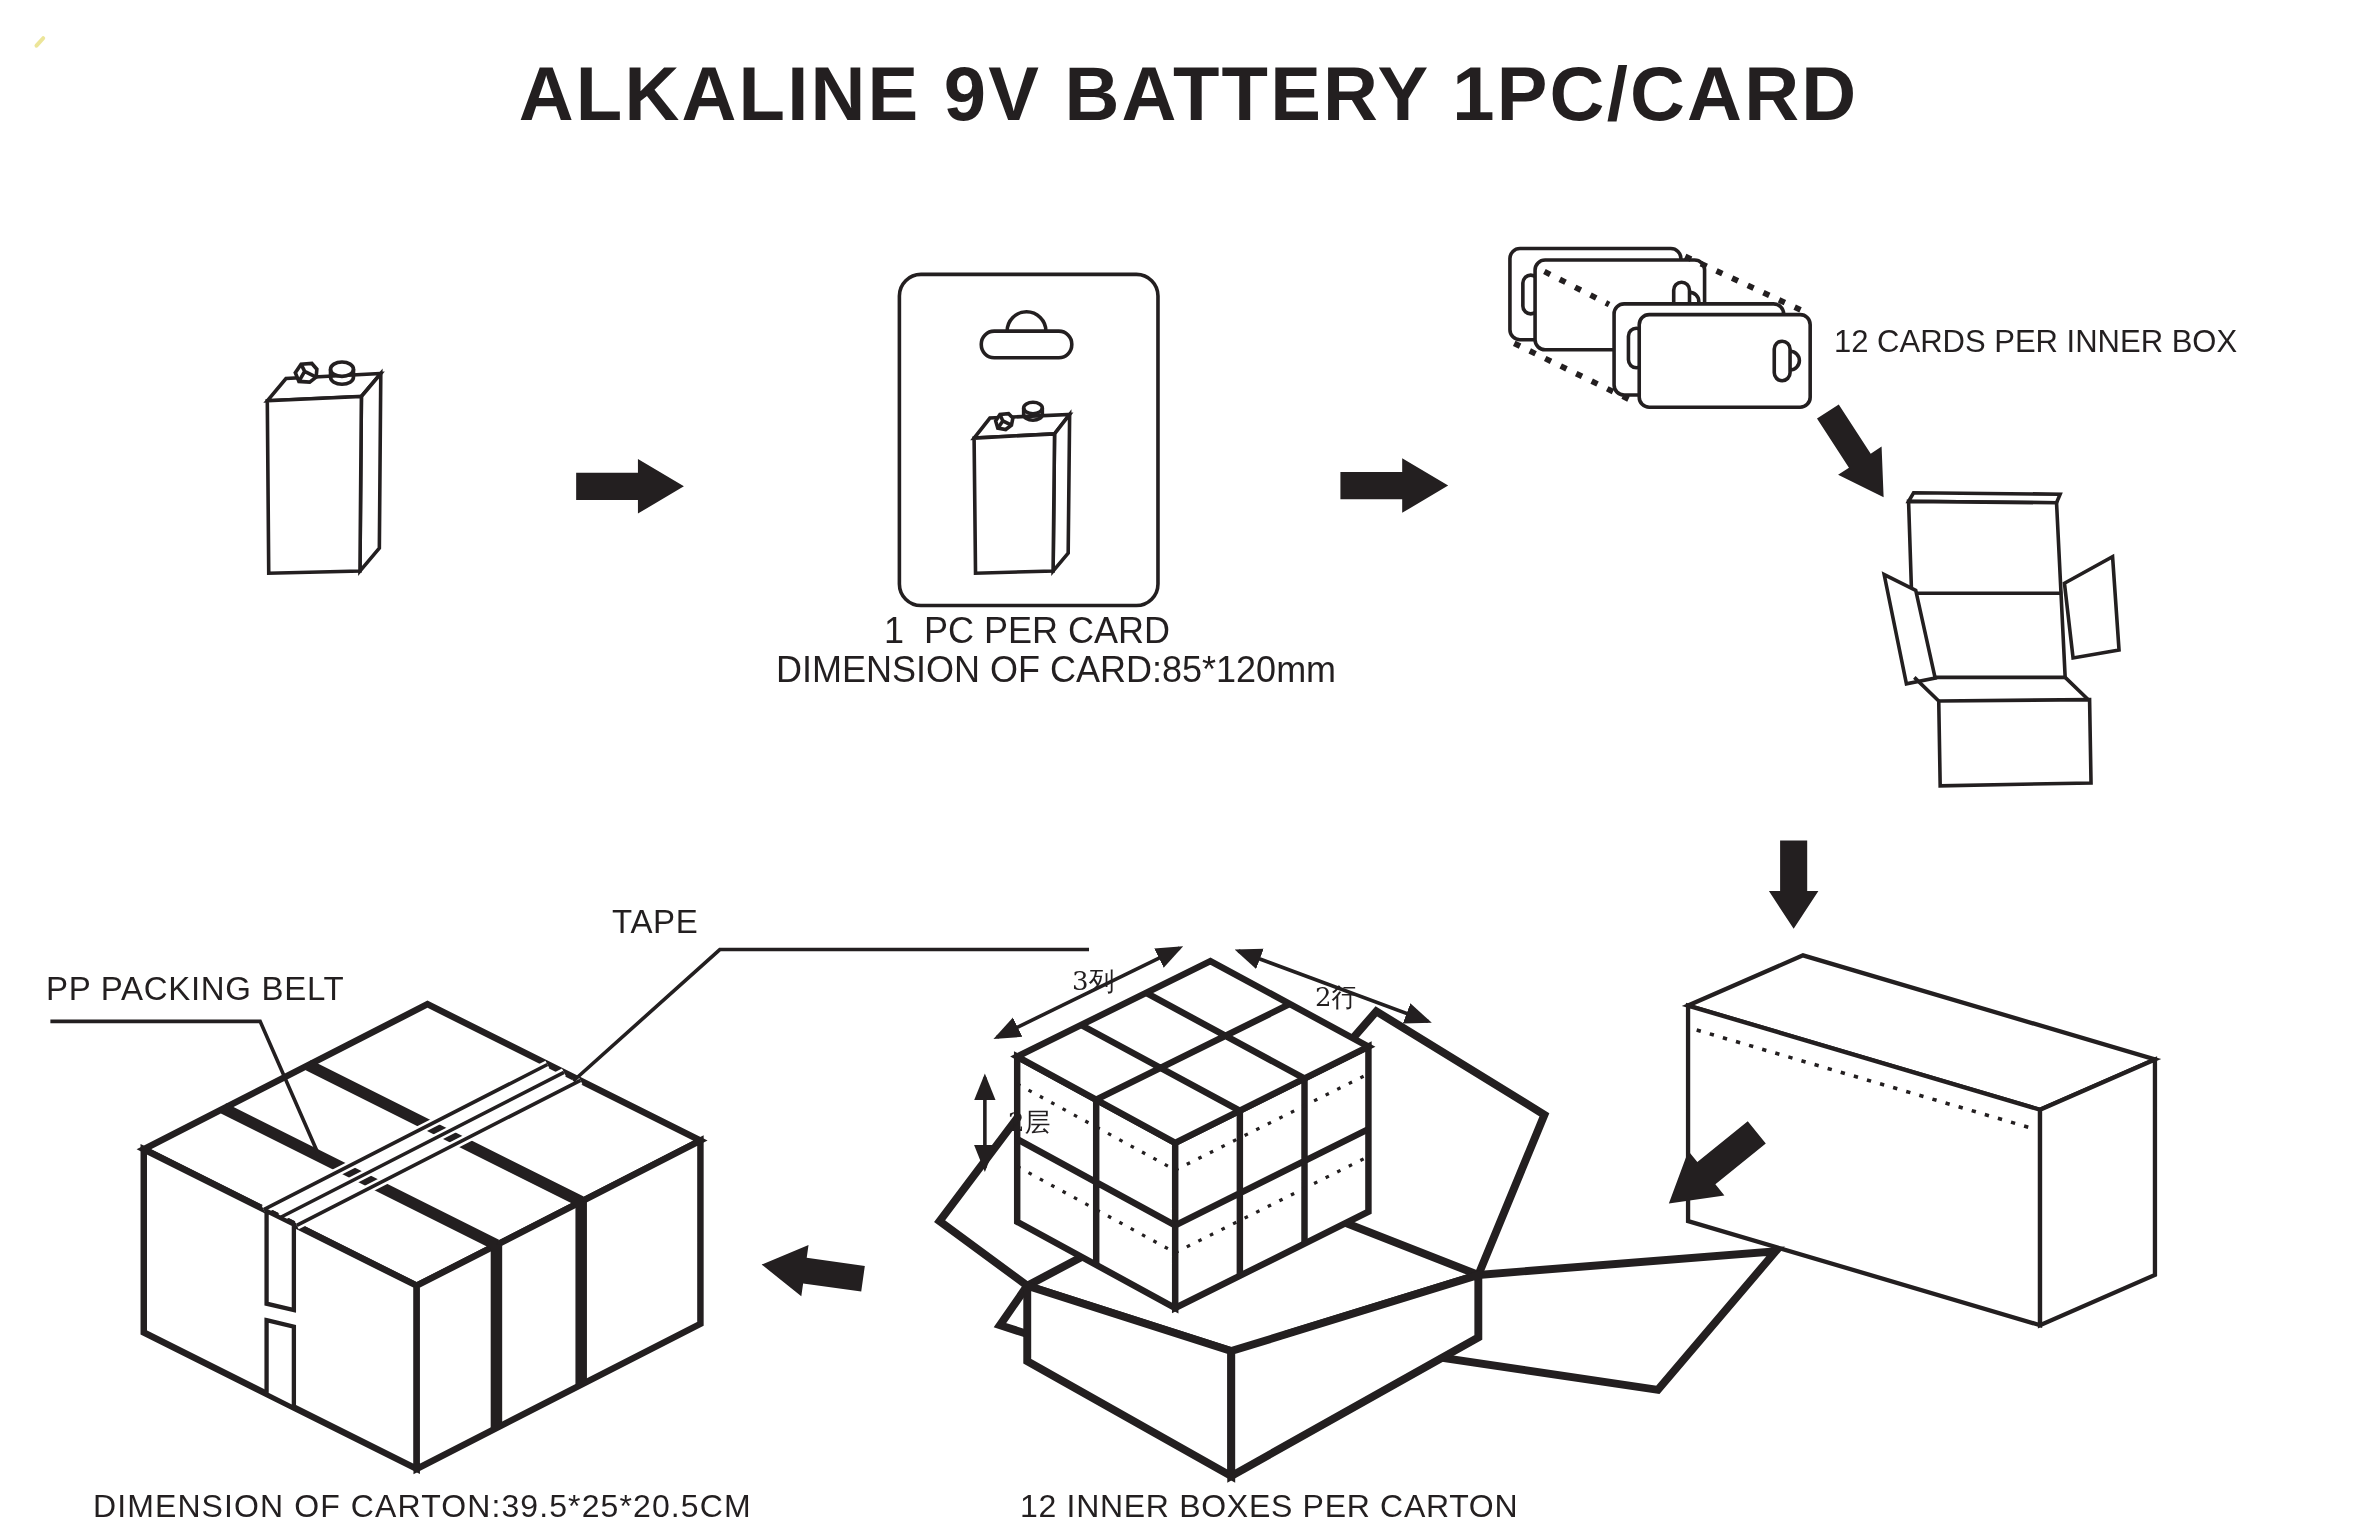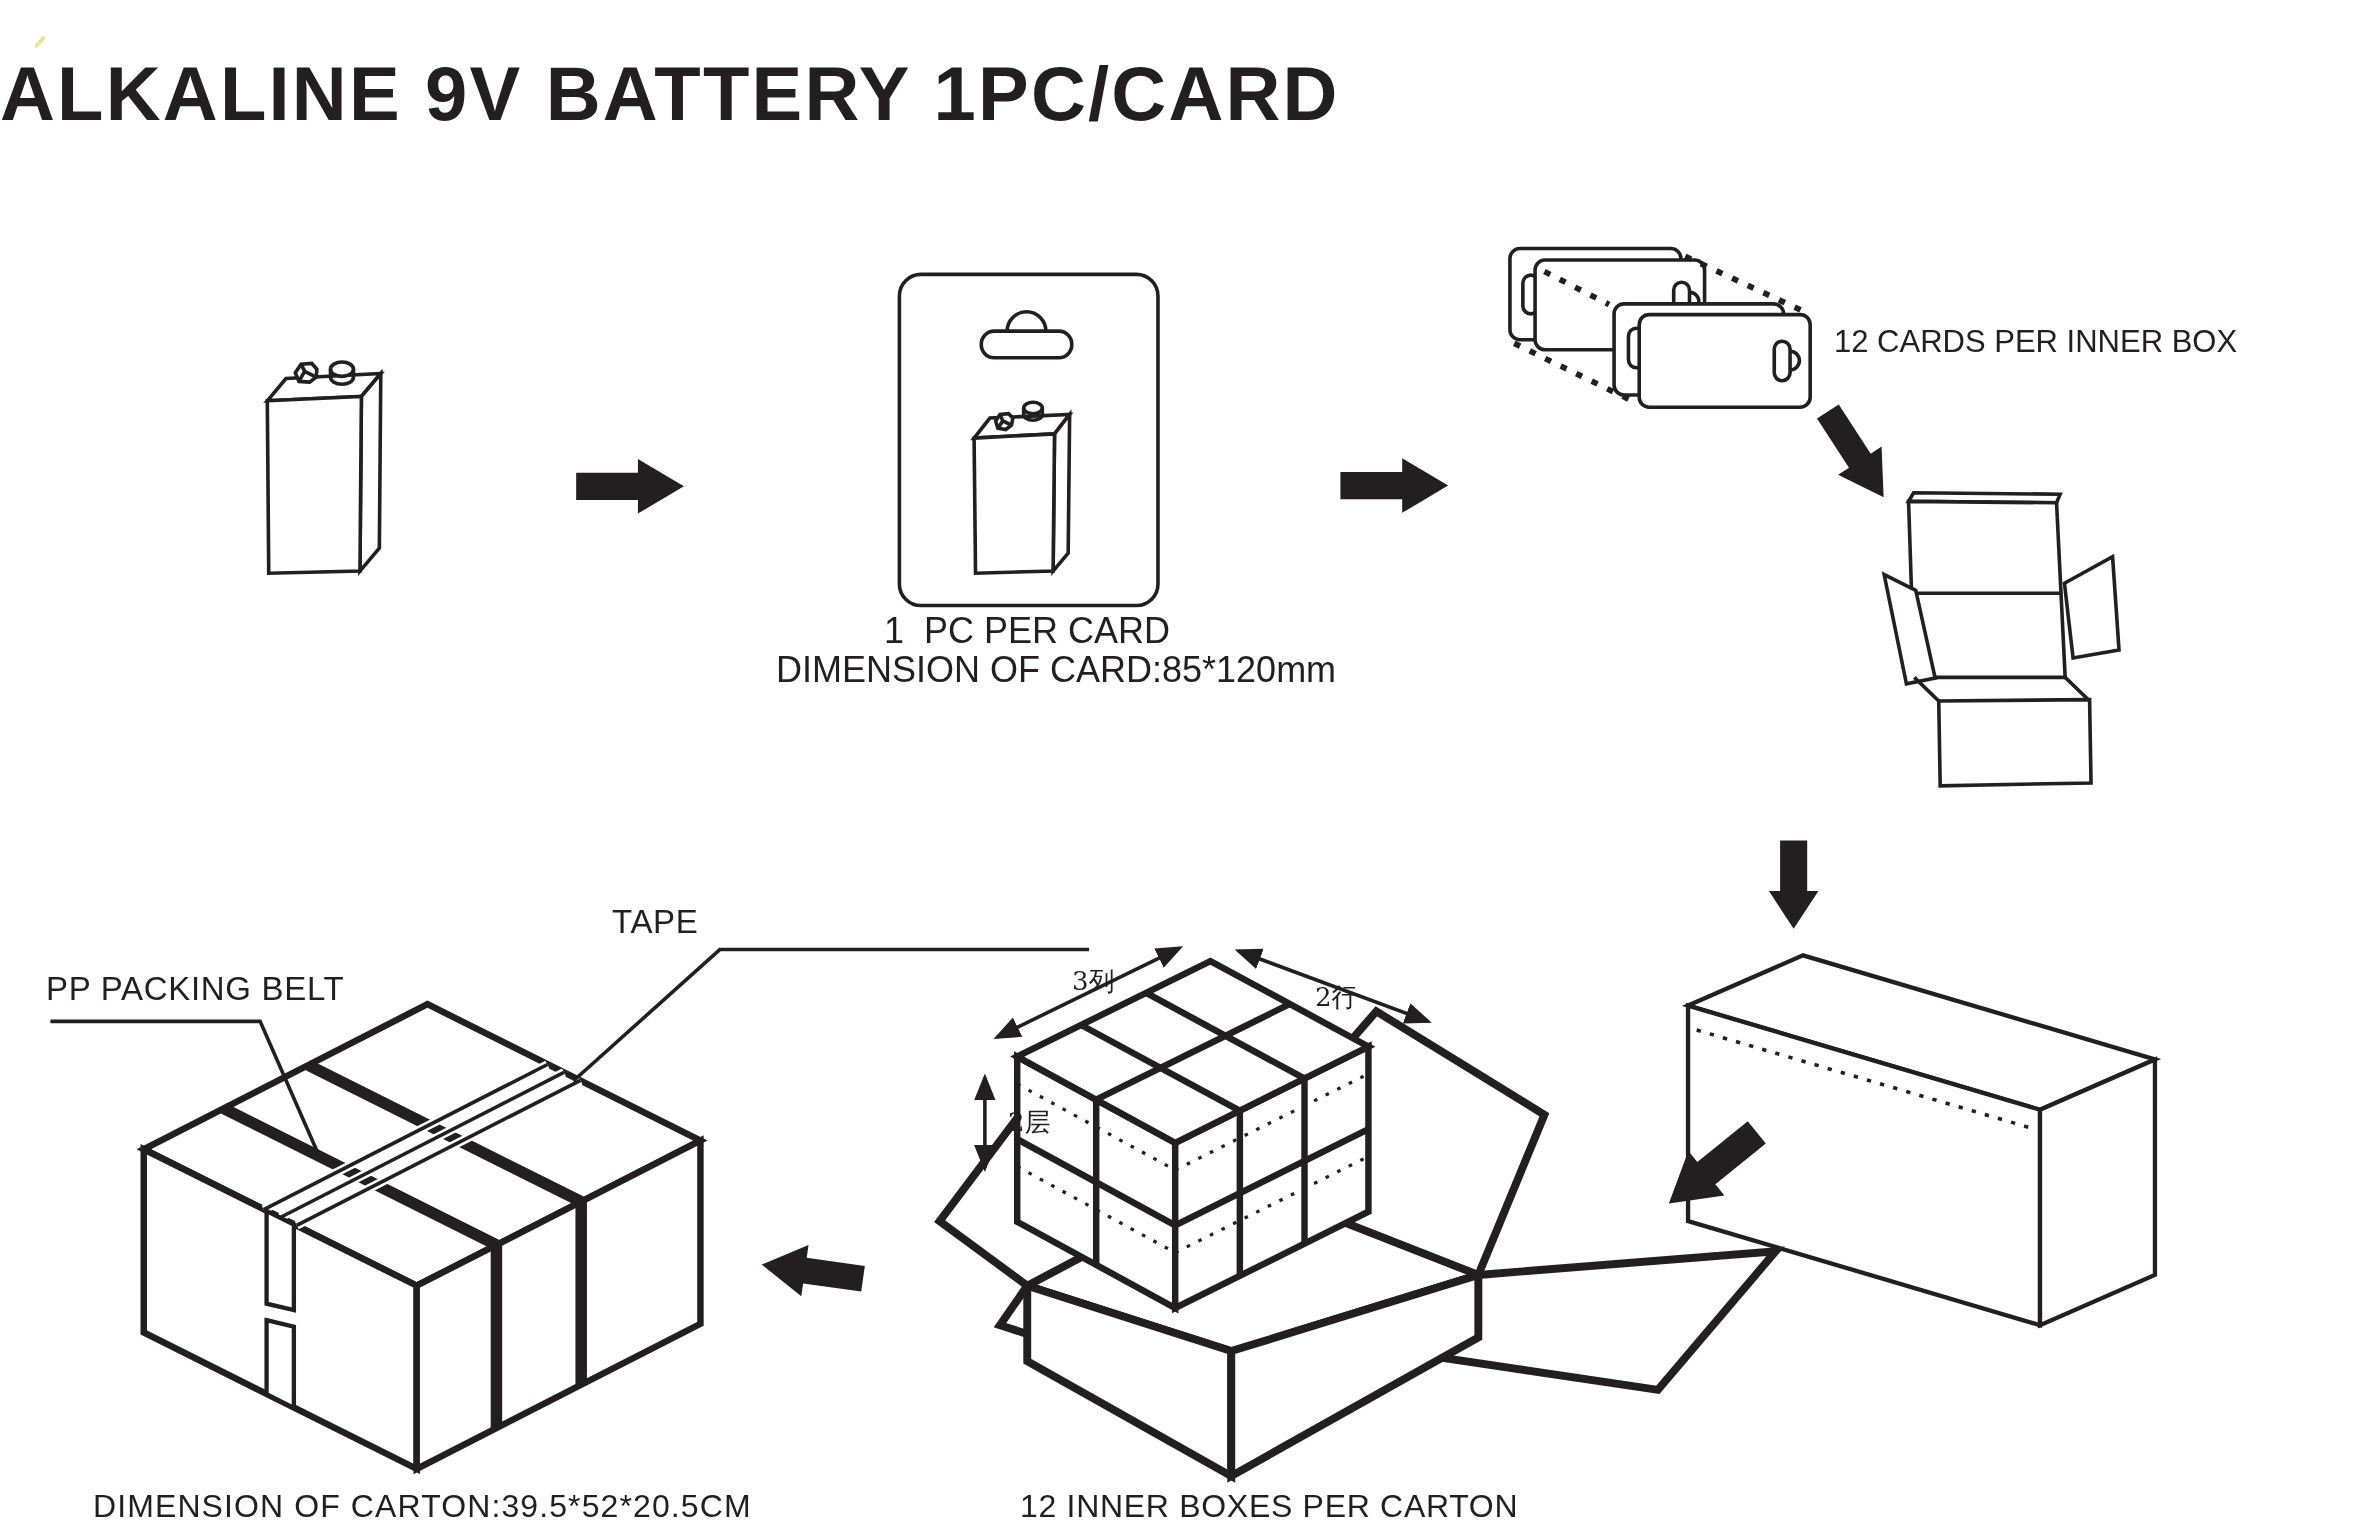--- a/index.html
+++ b/index.html
@@ -7,21 +7,21 @@
     position:relative;
     width:2377px;height:1540px;
     background:#ffffff;
     font-family:"Liberation Sans", sans-serif;
     color:#231f20;
     overflow:hidden;
   }
   .canvas svg{position:absolute;left:0;top:0;}
   .txt{position:absolute;white-space:pre;line-height:1.1;}
   .title{
-    left:0;right:0;top:52px;text-align:left;
+    left:0;right:0;top:52px;text-align:center;
     font-size:76px;font-weight:bold;letter-spacing:2.2px;
   }
   .cap{font-size:36px;}
   .center{text-align:center;}
   .cap44{font-size:32px;letter-spacing:0.7px;}
   .widewords{word-spacing:10.8px;}
   .cjk{font-size:26px;font-family:"DejaVu Serif", serif;}
   .lbl{font-size:33px;letter-spacing:0.7px;}
   .smudge{
     position:absolute;left:33px;top:40px;width:13.7px;height:4.3px;
@@ -200,21 +200,21 @@
   </svg>
 
   <div class="txt title">ALKALINE 9V BATTERY 1PC/CARD</div>
 
   <div class="txt cap center" style="left:833px;top:611px;width:388px;">1  PC PER CARD</div>
   <div class="txt cap center" style="left:776px;top:650px;width:503px;">DIMENSION OF CARD:85*120mm</div>
 
   <div class="txt cap" style="left:1834px;top:325px;font-size:31px;">12 CARDS PER INNER BOX</div>
 
   <div class="txt cap44 center" style="left:1020px;top:1489px;width:481px;">12 INNER BOXES PER CARTON</div>
-  <div class="txt cap44" style="left:93px;top:1489px;letter-spacing:1.1px;">DIMENSION OF CARTON:39.5*52*20.5CM</div>
+  <div class="txt cap44" style="left:93px;top:1489px;letter-spacing:1.1px;">DIMENSION OF CARTON:39.5*25*20.5CM</div>
 
   <div class="txt lbl" style="left:612px;top:904px;">TAPE</div>
   <div class="txt lbl" style="left:46px;top:971px;">PP PACKING BELT</div>
 
   <div class="txt cjk" style="left:1072px;top:967px;">3列</div>
   <div class="txt cjk" style="left:1315px;top:983px;">2行</div>
   <div class="txt cjk" style="left:979px;top:1108px;margin-left:29px;">2层</div>
 
   <div class="smudge"></div>
 </div>

